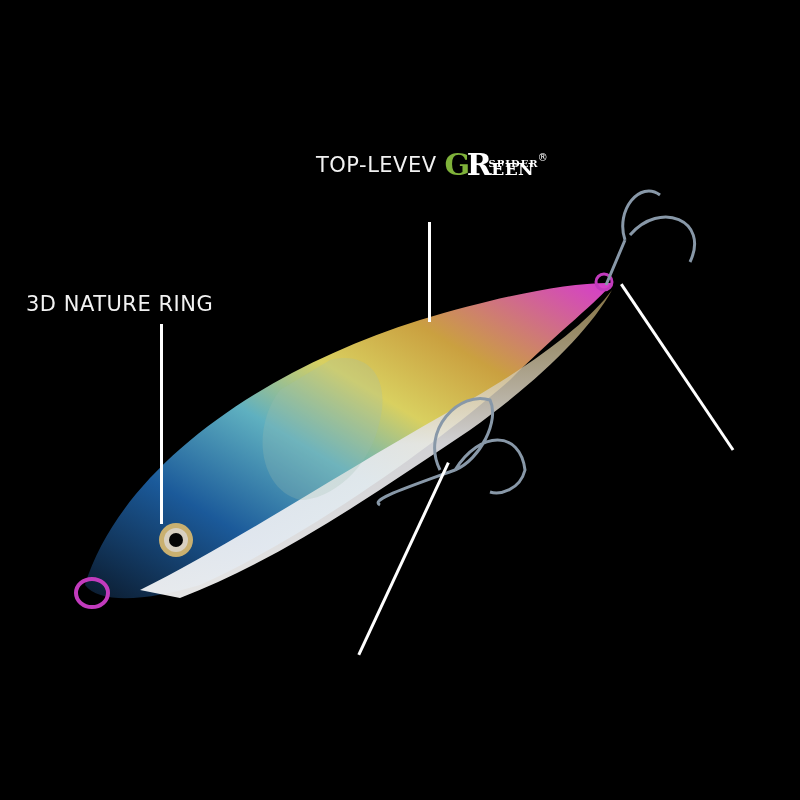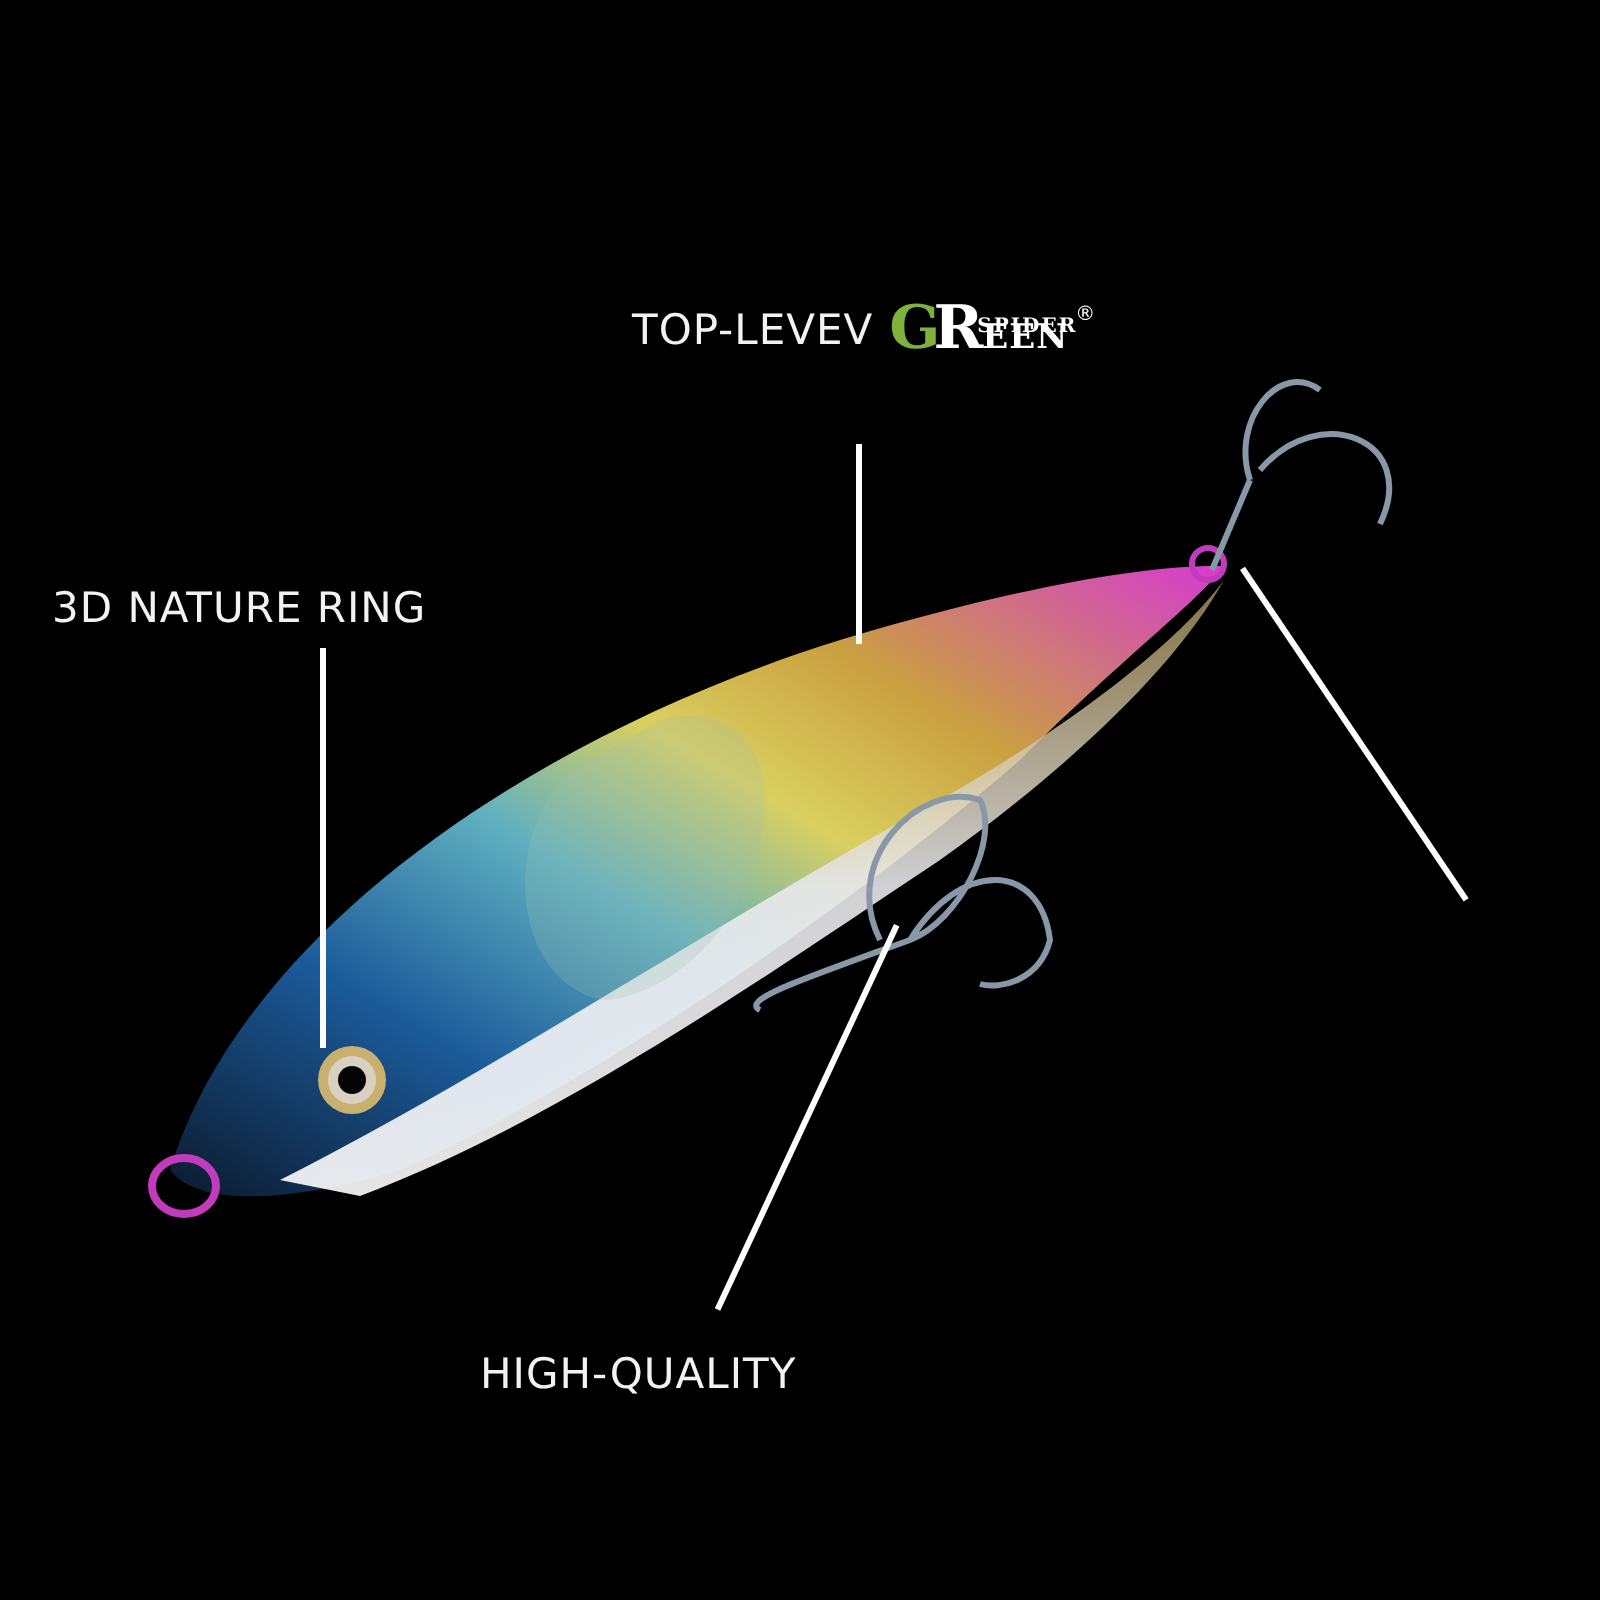--- a/index.html
+++ b/index.html
@@ -63,14 +63,14 @@
   <span>TOP-LEVEV</span><span class="brand"><span class="g">G</span><span class="r">R</span><span class="een">EEN</span><span class="spider">SPIDER</span><span class="reg">®</span></span><br>
 </div>
 
 <div class="label" style="left:26px; top:289px;">3D NATURE RING</div>
 
 <div class="label" style="left:603px; top:460px;">
   <br>
 </div>
 
 <div class="label" style="left:240px; top:672px;">
-  <span>HIGH-QUALITY</span><br>
+  <br>
 </div>
 
 </body></html>

